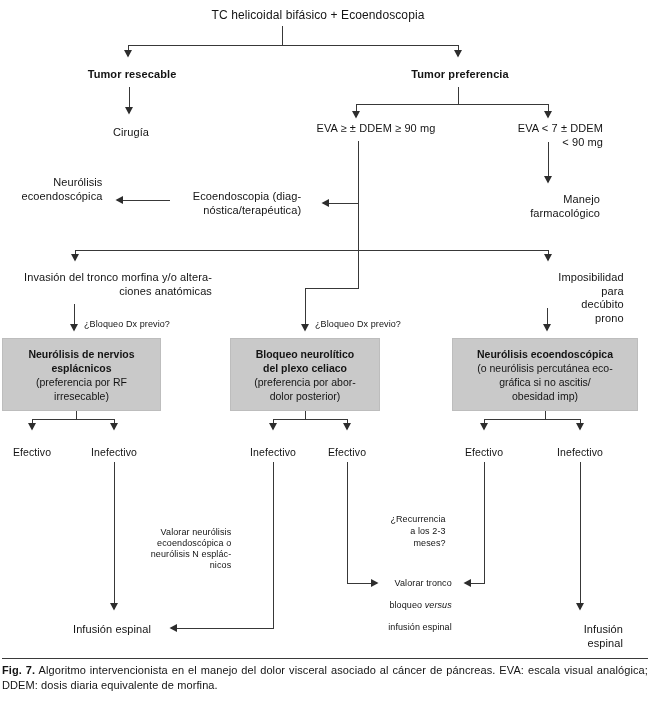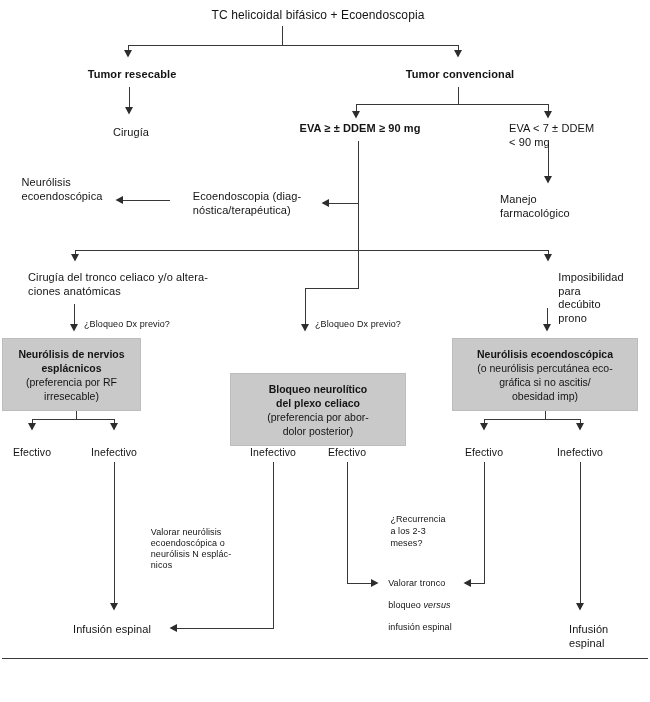--- a/index.html
+++ b/index.html
@@ -3,21 +3,21 @@
 <meta charset="utf-8">
 <style>
   html,body { margin:0; padding:0; background:#ffffff; }
   .stage {
     position:relative; width:650px; height:702px; background:#ffffff;
     font-family:"Liberation Sans", sans-serif; color:#141414; overflow:hidden;
   }
   .stage svg.wires { position:absolute; left:0; top:0; pointer-events:none; }
   .lbl {
     position:absolute; transform:translateX(-50%);
-    white-space:pre-line; text-align:left;
+    white-space:pre-line; text-align:right;
     font-size:11px; line-height:13.5px; letter-spacing:.1px;
   }
   .bold { font-weight:bold; }
   .sm { font-size:9px; line-height:11px; }
   .la { transform:none; text-align:left; }
   .gbox {
     position:absolute; background:#c9c9c9; border:1px solid #bdbdbd;
     display:flex; flex-direction:column; justify-content:center; align-items:center;
     text-align:center; font-size:10.5px; line-height:14px; box-sizing:border-box;
   }
@@ -87,49 +87,49 @@
       <path d="M273 462 V628 H171" marker-end="url(#ah)"></path>
       <path d="M347 462 V583 H377" marker-end="url(#ah)"></path>
       <path d="M484 462 V583 H465" marker-end="url(#ah)"></path>
       <path d="M580 462 V609" marker-end="url(#ah)"></path>
     </g>
   </svg>
 
   <div class="lbl" style="left:318px; top:9px; font-size:12px;">TC helicoidal bifásico + Ecoendoscopia</div>
 
   <div class="lbl bold" style="left:132px; top:68px;">Tumor resecable</div>
-  <div class="lbl bold" style="left:460px; top:68px;">Tumor convencional</div>
+  <div class="lbl bold" style="left:460px; top:68px;">Tumor preferencia</div>
 
   <div class="lbl" style="left:131px; top:126px;">Cirugía</div>
 
-  <div class="lbl" style="left:360px; top:122px;font-weight:bold;">EVA ≥ ± DDEM ≥ 90 mg</div>
+  <div class="lbl" style="left:376px; top:122px;">EVA ≥ ± DDEM ≥ 90 mg</div>
   <div class="lbl" style="left:556px; top:122px;">EVA &lt; 7 ± DDEM &lt; 90 mg</div>
 
   <div class="lbl" style="left:62px; top:176px;">Neurólisis
 ecoendoscópica</div>
   <div class="lbl" style="left:247px; top:190px;">Ecoendoscopia (diag-
 nóstica/terapéutica)</div>
   <div class="lbl" style="left:550px; top:193px;">Manejo farmacológico</div>
 
-  <div class="lbl" style="left:118px; top:271px;">Cirugía del tronco celiaco y/o altera-
+  <div class="lbl" style="left:118px; top:271px;">Invasión del tronco morfina y/o altera-
 ciones anatómicas</div>
   <div class="lbl" style="left:546px; top:271px;margin-left:45px;">Imposibilidad para
 decúbito prono</div>
 
   <div class="lbl sm la" style="left:84px; top:319px;">¿Bloqueo Dx previo?</div>
   <div class="lbl sm la" style="left:315px; top:319px;">¿Bloqueo Dx previo?</div>
 
-  <div class="gbox" style="left:2px; top:338px; width:139px; height:73px;">
+  <div class="gbox" style="left:2px; top:338px; width:159px; height:73px;">
     <div class="bold" style="white-space:pre-line;">Neurólisis de nervios
 esplácnicos</div>
     <div style="white-space:pre-line;">(preferencia por RF
 irresecable)</div>
   </div>
 
-  <div class="gbox" style="left:230px; top:338px; width:176px; height:73px;margin-top:35px;">
+  <div class="gbox" style="left:230px; top:338px; width:150px; height:73px;">
     <div class="bold" style="white-space:pre-line;">Bloqueo neurolítico
 del plexo celiaco</div>
     <div style="white-space:pre-line;">(preferencia por abor-
 dolor posterior)</div>
   </div>
 
   <div class="gbox" style="left:452px; top:338px; width:186px; height:73px;">
     <div class="bold" style="white-space:pre-line;">Neurólisis ecoendoscópica</div>
     <div style="white-space:pre-line;">(o neurólisis percutánea eco-
 gráfica si no ascitis/
@@ -154,14 +154,17 @@
   <div class="lbl sm" style="left:420px; top:567px;">
     <span>Valorar tronco</span><br>
     <span>bloqueo </span><span class="it">versus</span><br>
     <span>infusión espinal</span>
   </div>
 
   <div class="lbl" style="left:112px; top:623px;">Infusión espinal</div>
   <div class="lbl" style="left:596px; top:623px;">Infusión espinal</div>
 
   <div class="caption-rule" style="top:658px;"></div>
+  <div class="caption" style="top:663px;">
+    <span class="bold">Fig. 7.</span><span> Algoritmo intervencionista en el manejo del dolor visceral asociado al cáncer de páncreas. EVA: escala visual analógica; DDEM: dosis diaria equivalente de morfina.</span>
+  </div>
 
 </div>
 
 </body></html>

